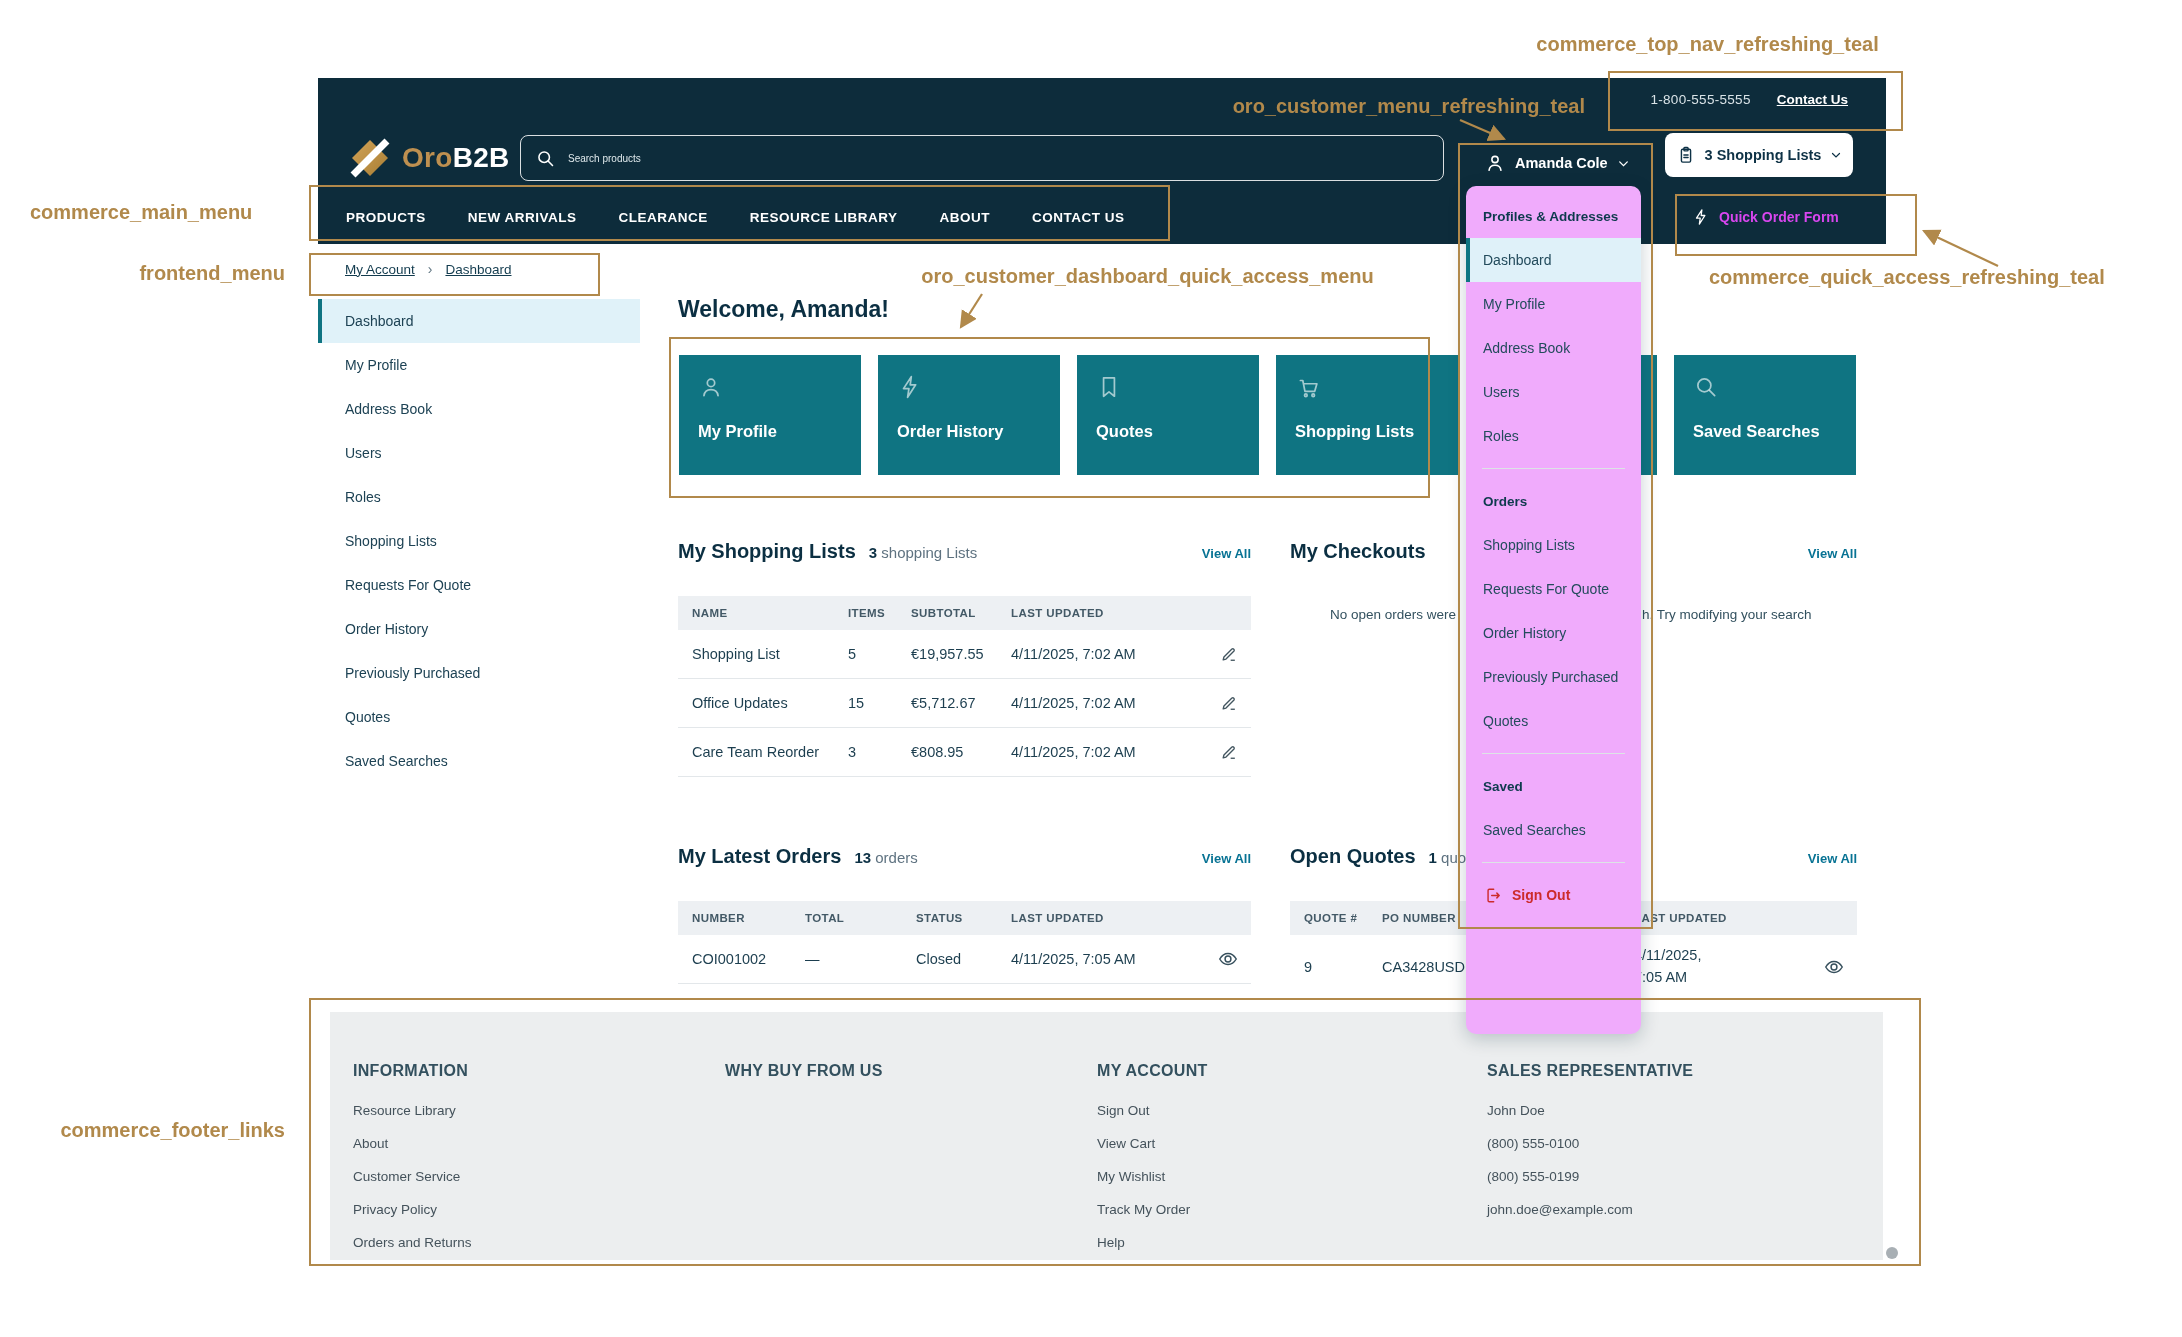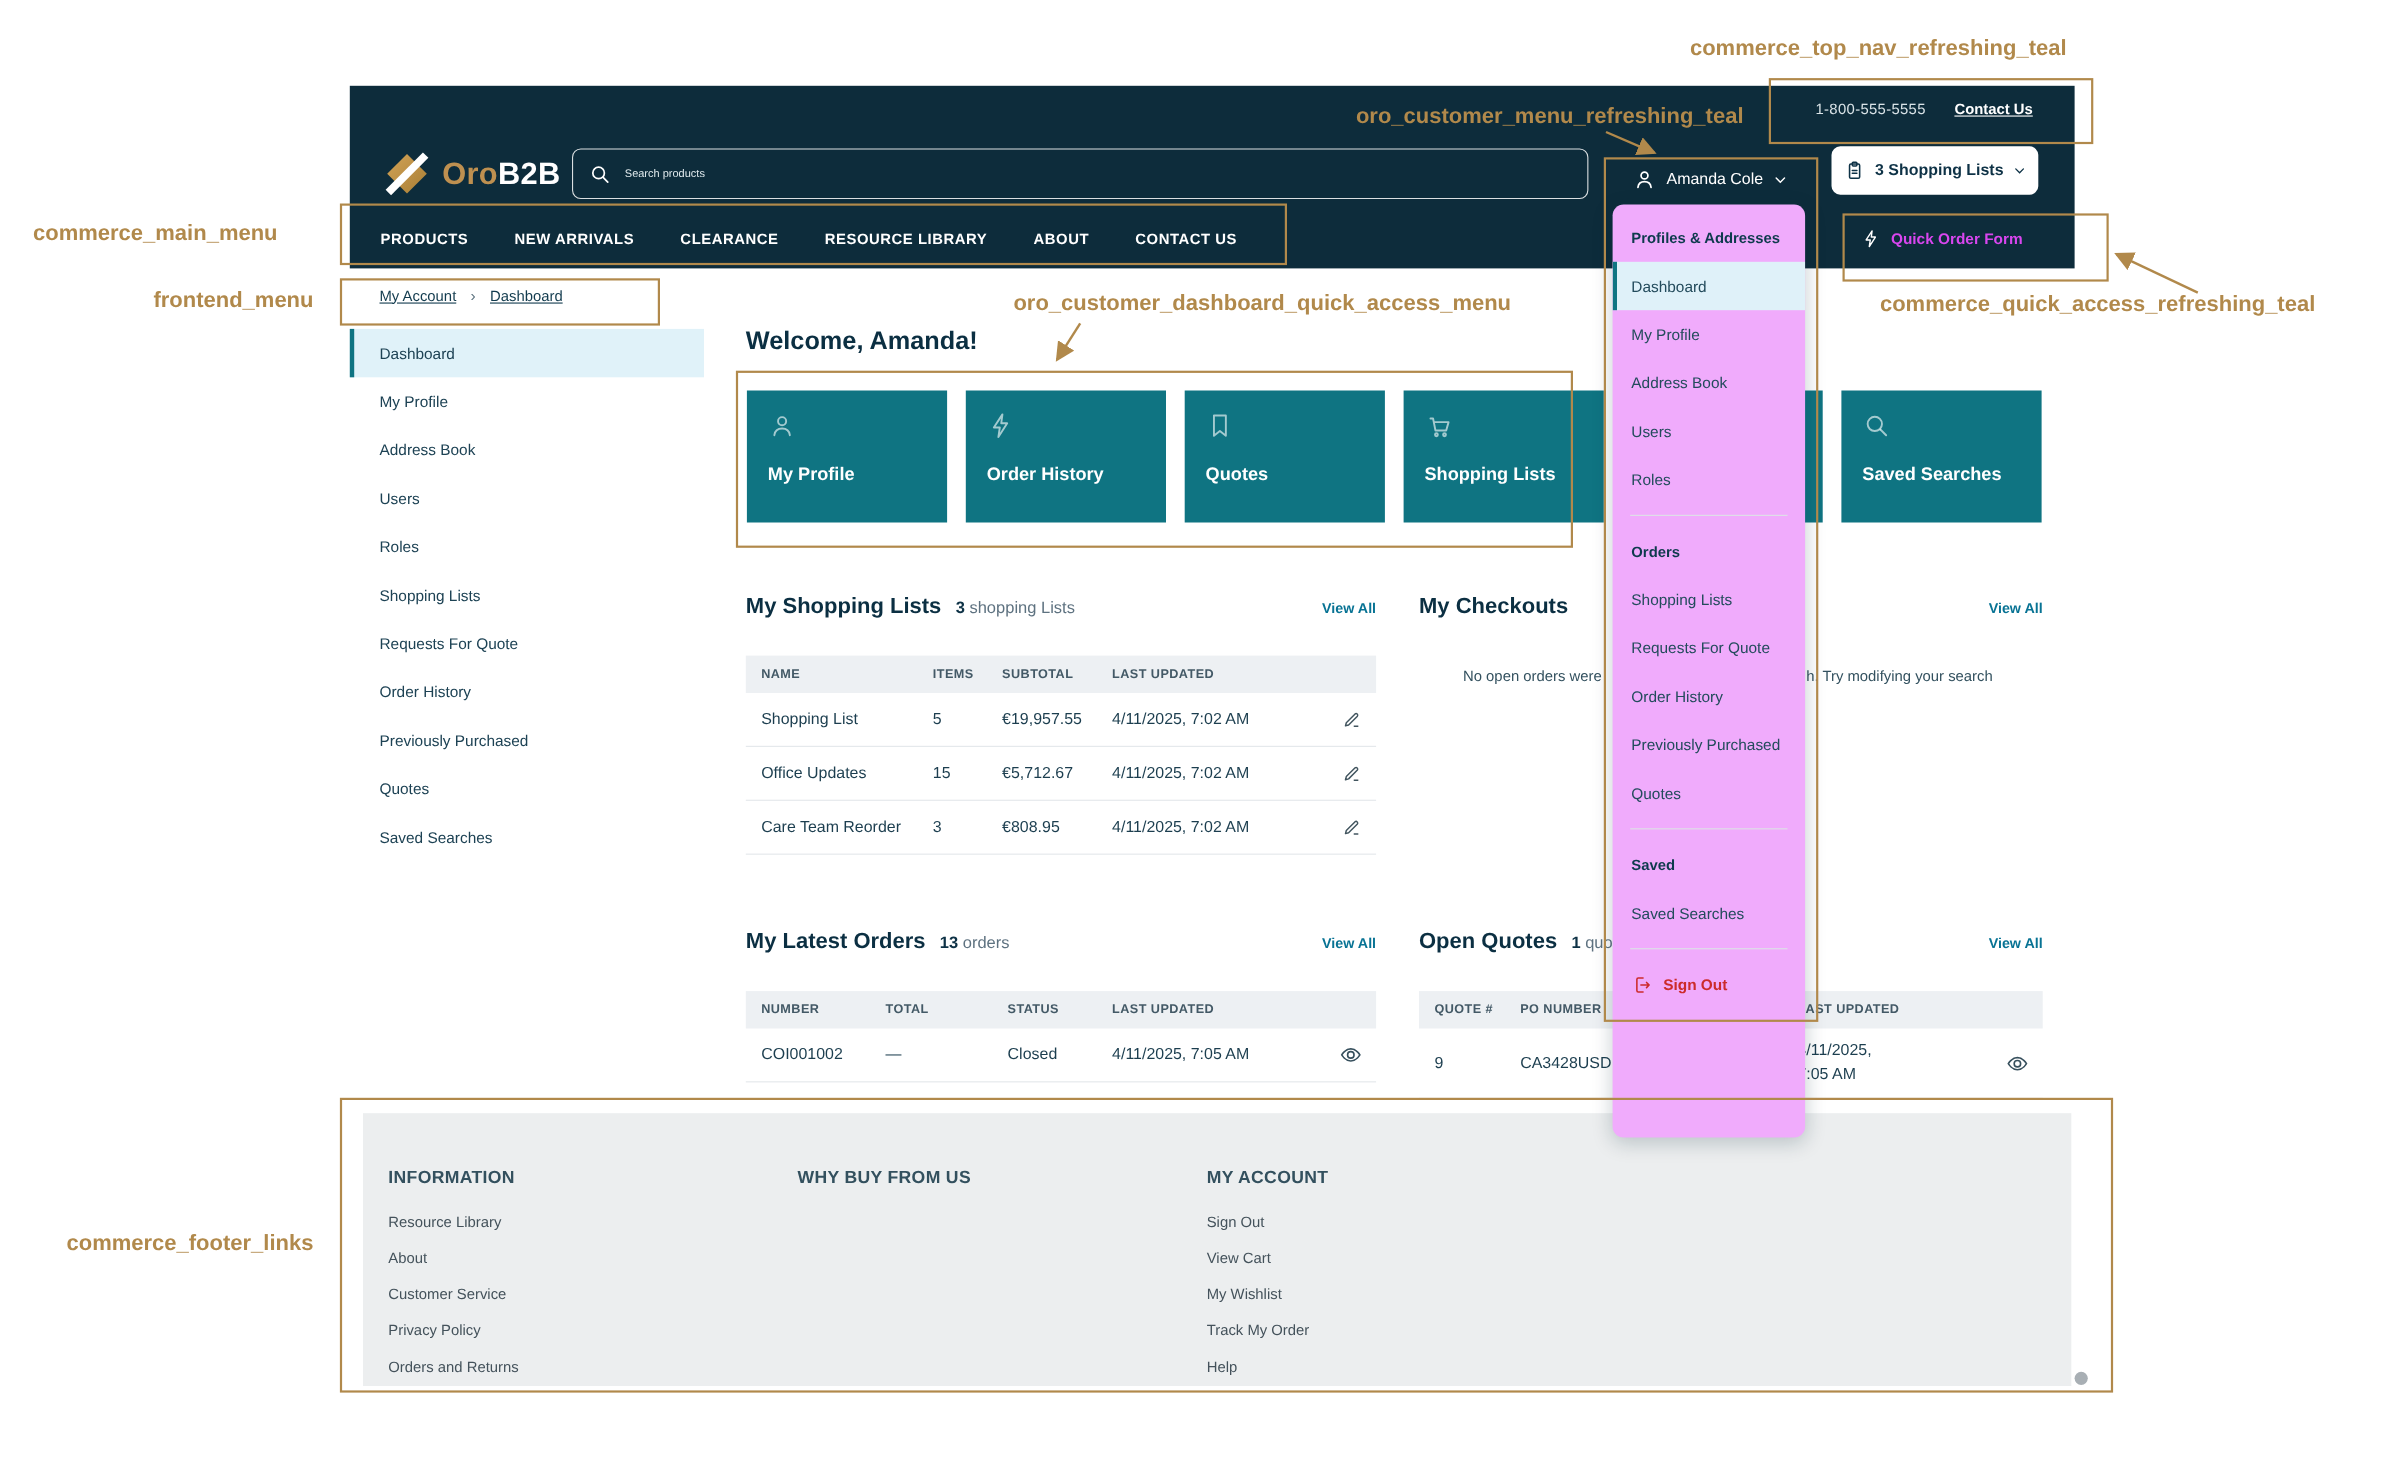--- a/index.html
+++ b/index.html
@@ -17,21 +17,21 @@
   .utility .phone{color:#D9E3E7;font-size:13.5px;letter-spacing:.3px;}
   .utility .contact{color:#fff;font-size:13.5px;font-weight:600;text-decoration:underline;cursor:pointer;}
   .logo{position:absolute;left:32px;top:57px;height:46px;display:flex;align-items:center;gap:12px;}
   .logo-text{font-size:28px;font-weight:600;letter-spacing:.3px;}
   .logo-text .oro{color:#BE9050;}
   .logo-text .b2b{color:#ffffff;}
   .search-box{position:absolute;left:202px;top:57px;width:924px;height:46px;border:1.6px solid rgba(255,255,255,.85);border-radius:8px;display:flex;align-items:center;padding:0 14px;box-sizing:border-box;gap:10px;}
   .search-box input{flex:1;background:transparent;border:none;outline:none;color:#fff;font-size:10px;font-family:"Liberation Sans",sans-serif;}
   .search-box input::placeholder{color:#DFE9EC;opacity:1;}
   .user-btn{position:absolute;left:1166px;top:66px;height:38px;display:flex;align-items:center;gap:9px;color:#fff;cursor:pointer;}
-  .user-btn .uname{font-size:14.5px;font-weight:400;}
+  .user-btn .uname{font-size:14.5px;font-weight:700;}
   .lists-btn{position:absolute;left:1347px;top:55px;width:188px;height:44px;background:#fff;border-radius:8px;display:flex;align-items:center;justify-content:center;gap:9px;color:#0E3246;cursor:pointer;}
   .lists-btn .ltxt{font-size:14.5px;font-weight:700;}
   .main-nav{position:absolute;left:28px;top:112px;height:54px;display:flex;align-items:center;gap:42px;}
   .main-nav .nav-item{color:#fff;font-size:13.5px;font-weight:600;letter-spacing:.5px;cursor:pointer;white-space:nowrap;}
   .quick-order{position:absolute;left:1374px;top:112px;height:54px;display:flex;align-items:center;gap:9px;color:#d946ef;cursor:pointer;}
   .quick-order .qtxt{font-size:14px;font-weight:700;}
 
   
   .breadcrumb{position:absolute;left:345px;top:261px;display:flex;align-items:center;gap:13px;font-size:13.5px;color:#123B4E;}
   .breadcrumb .bc-link{text-decoration:underline;cursor:pointer;}
@@ -425,20 +425,29 @@
   <div class="fcol" style="left:1097px;">
     <div class="ftitle">MY ACCOUNT</div>
     <ul>
       <li>Sign Out</li>
       <li>View Cart</li>
       <li>My Wishlist</li>
       <li>Track My Order</li>
       <li>Help</li>
     </ul>
   </div>
+  <div class="fcol static" style="left:1487px;">
+    <div class="ftitle">SALES REPRESENTATIVE</div>
+    <ul>
+      <li>John Doe</li>
+      <li>(800) 555-0100</li>
+      <li>(800) 555-0199</li>
+      <li>john.doe@example.com</li>
+    </ul>
+  </div>
   <div class="scroll-dot"></div>
 
   <div class="ann-label" style="left:1505px;top:33px;width:405px;text-align:center;">commerce_top_nav_refreshing_teal</div>
   <div class="ann-label" style="left:1150px;top:95px;width:435px;text-align:right;">oro_customer_menu_refreshing_teal</div>
   <div class="ann-label" style="left:30px;top:201px;width:246px;">commerce_main_menu</div>
   <div class="ann-label" style="left:115px;top:262px;width:170px;text-align:right;">frontend_menu</div>
   <div class="ann-label" style="left:880px;top:265px;width:535px;text-align:center;">oro_customer_dashboard_quick_access_menu</div>
   <div class="ann-label" style="left:1709px;top:266px;width:470px;">commerce_quick_access_refreshing_teal</div>
   <div class="ann-label" style="left:25px;top:1119px;width:260px;text-align:right;">commerce_footer_links</div>
 

